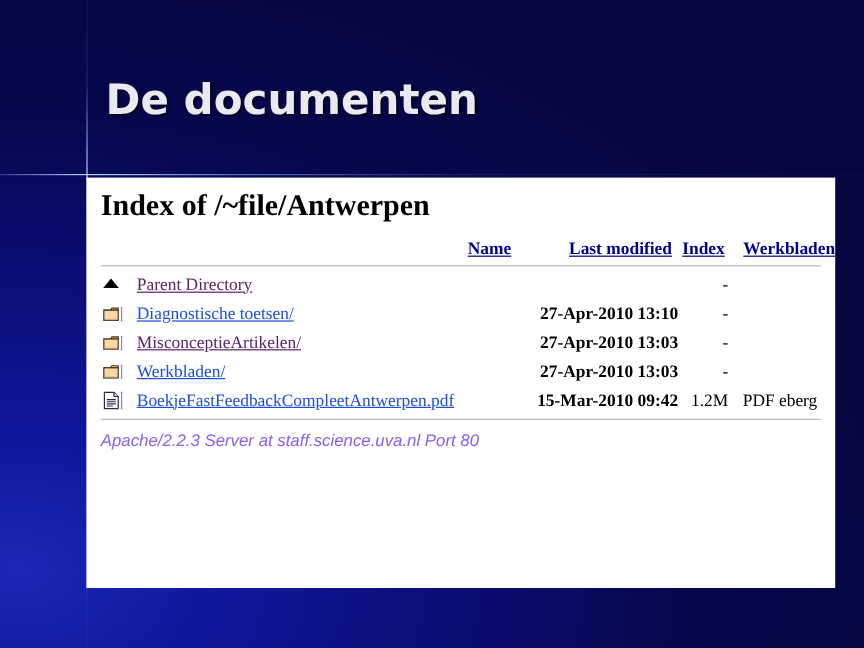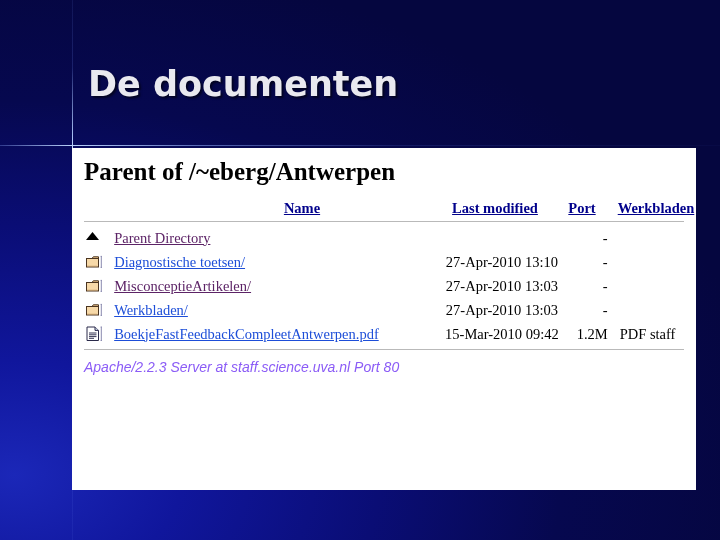--- a/index.html
+++ b/index.html
@@ -87,40 +87,40 @@
     width: 100%;
     border-collapse: collapse;
     font-family: "Liberation Serif", serif;
     font-size: 14.5px;
     color: #000000;
     margin-top: 12px;
   }
 
   table.listing th {
     font-weight: bold;
-    text-align: center;
+    text-align: right;
     padding: 2px 0 3px 0;
     white-space: nowrap;
     vertical-align: bottom;
   }
   table.listing th a {
     color: #00008b;
     text-decoration: underline;
   }
 
   table.listing td {
     padding: 2px 0;
     white-space: nowrap;
     vertical-align: middle;
   }
 
   
   .col-icon  { width: 32px; padding-left: 12px !important; }
   .col-name  { width: 330px; }
-  .col-mod   { width: 130px; text-align: center; padding-left: 4px !important; }
+  .col-mod   { width: 130px; text-align: right; padding-left: 4px !important; font-weight: bold; }
   .col-size  { width: 44px; text-align: right; padding-right: 6px !important; }
   .col-desc  { width: 80px; text-align: left; padding-left: 6px !important; }
 
   th.col-name  { padding-left: 106px !important; }
   th.col-mod   { padding-left: 4px !important; }
   th.col-size  { text-align: right; }
   th.col-desc  { text-align: left; padding-left: 6px !important; }
 
   a.entry {
     color: #1d4ed8;
@@ -169,33 +169,33 @@
 <div id="slide">
 
   <div id="vline"></div>
   <div id="vline2"></div>
   <div id="hline"></div>
 
   <div id="title">De documenten</div>
 
   <div id="panel">
 
-    <h1 id="index-heading">Parent of /~eberg/Antwerpen</h1>
+    <h1 id="index-heading">Index of /~file/Antwerpen</h1>
 
     <table class="listing">
       <thead>
         <tr>
           <th class="col-name" colspan="2">
             <a href="#" class="sort-link">Name</a>
           </th>
           <th class="col-mod">
             <a href="#" class="sort-link">Last modified</a>
           </th>
           <th class="col-size">
-            <a href="#" class="sort-link">Port</a>
+            <a href="#" class="sort-link">Index</a>
           </th>
           <th class="col-desc">
             <a href="#" class="sort-link">Werkbladen</a>
           </th>
         </tr>
       </thead>
     </table>
 
     <hr class="rule-head">
 
@@ -257,21 +257,21 @@
           <tr>
             <td class="col-icon"><span class="icon-wrap"><svg width="20" height="20" viewBox="0 0 20 20">
                   <path d="M3 3 L11 3 L14.5 6.4 L14.5 16.5 L3 16.5 Z" fill="#ffffff" stroke="#2a2a4a" stroke-width="1"></path>
                   <path d="M11 3 L11 6.4 L14.5 6.4" fill="#cfd8e8" stroke="#2a2a4a" stroke-width="1"></path>
                   <path d="M5 9 L12.5 9 M5 10.8 L12.5 10.8 M5 12.6 L12.5 12.6 M5 14.3 L10 14.3" stroke="#2a2a4a" stroke-width="0.95"></path>
                   <path d="M16.6 3 L18 3 M17.3 3 L17.3 16.5 M16.6 16.5 L18 16.5" stroke="#8a8ab0" stroke-width="1" fill="none"></path>
                 </svg></span></td>
             <td class="col-name"><a href="#" class="entry">BoekjeFastFeedbackCompleetAntwerpen.pdf</a></td>
             <td class="col-mod">15-Mar-2010 09:42</td>
             <td class="col-size">1.2M</td>
-            <td class="col-desc">PDF staff</td>
+            <td class="col-desc">PDF eberg</td>
           </tr>
         </tbody>
     </table>
 
     <hr class="rule">
 
     <div id="footer">Apache/2.2.3 Server at staff.science.uva.nl Port 80</div>
   </div>
 </div>
 

